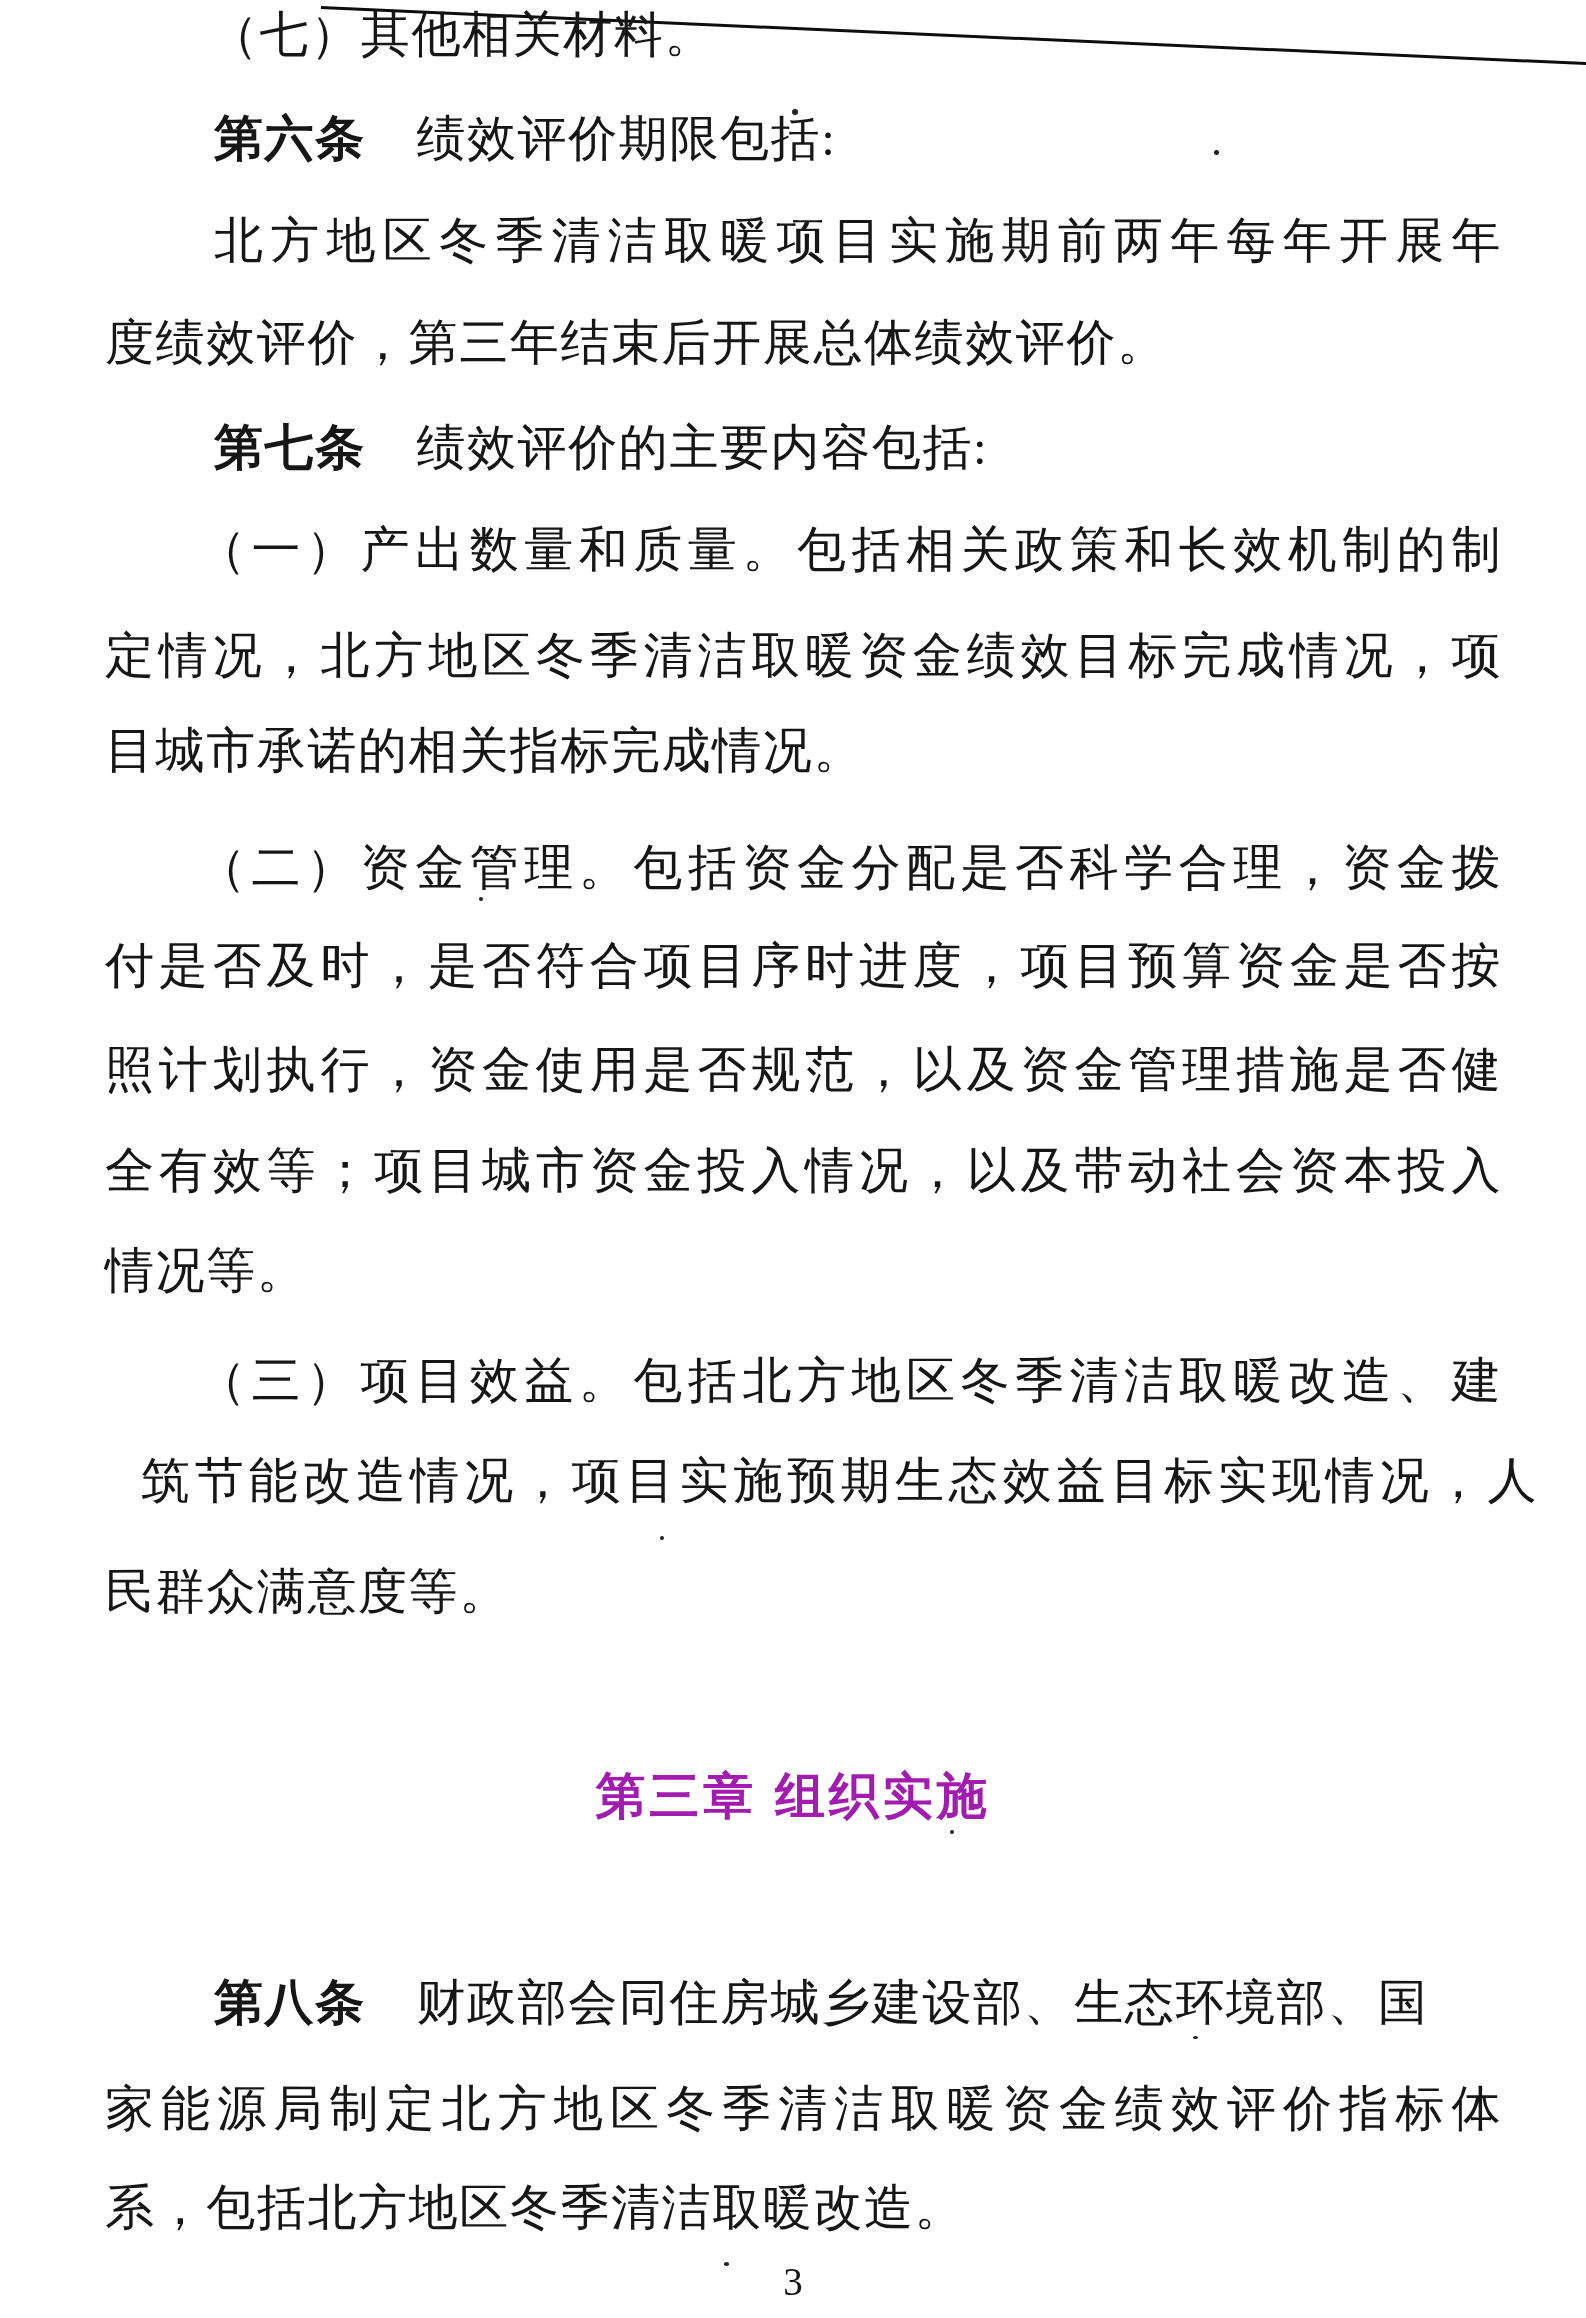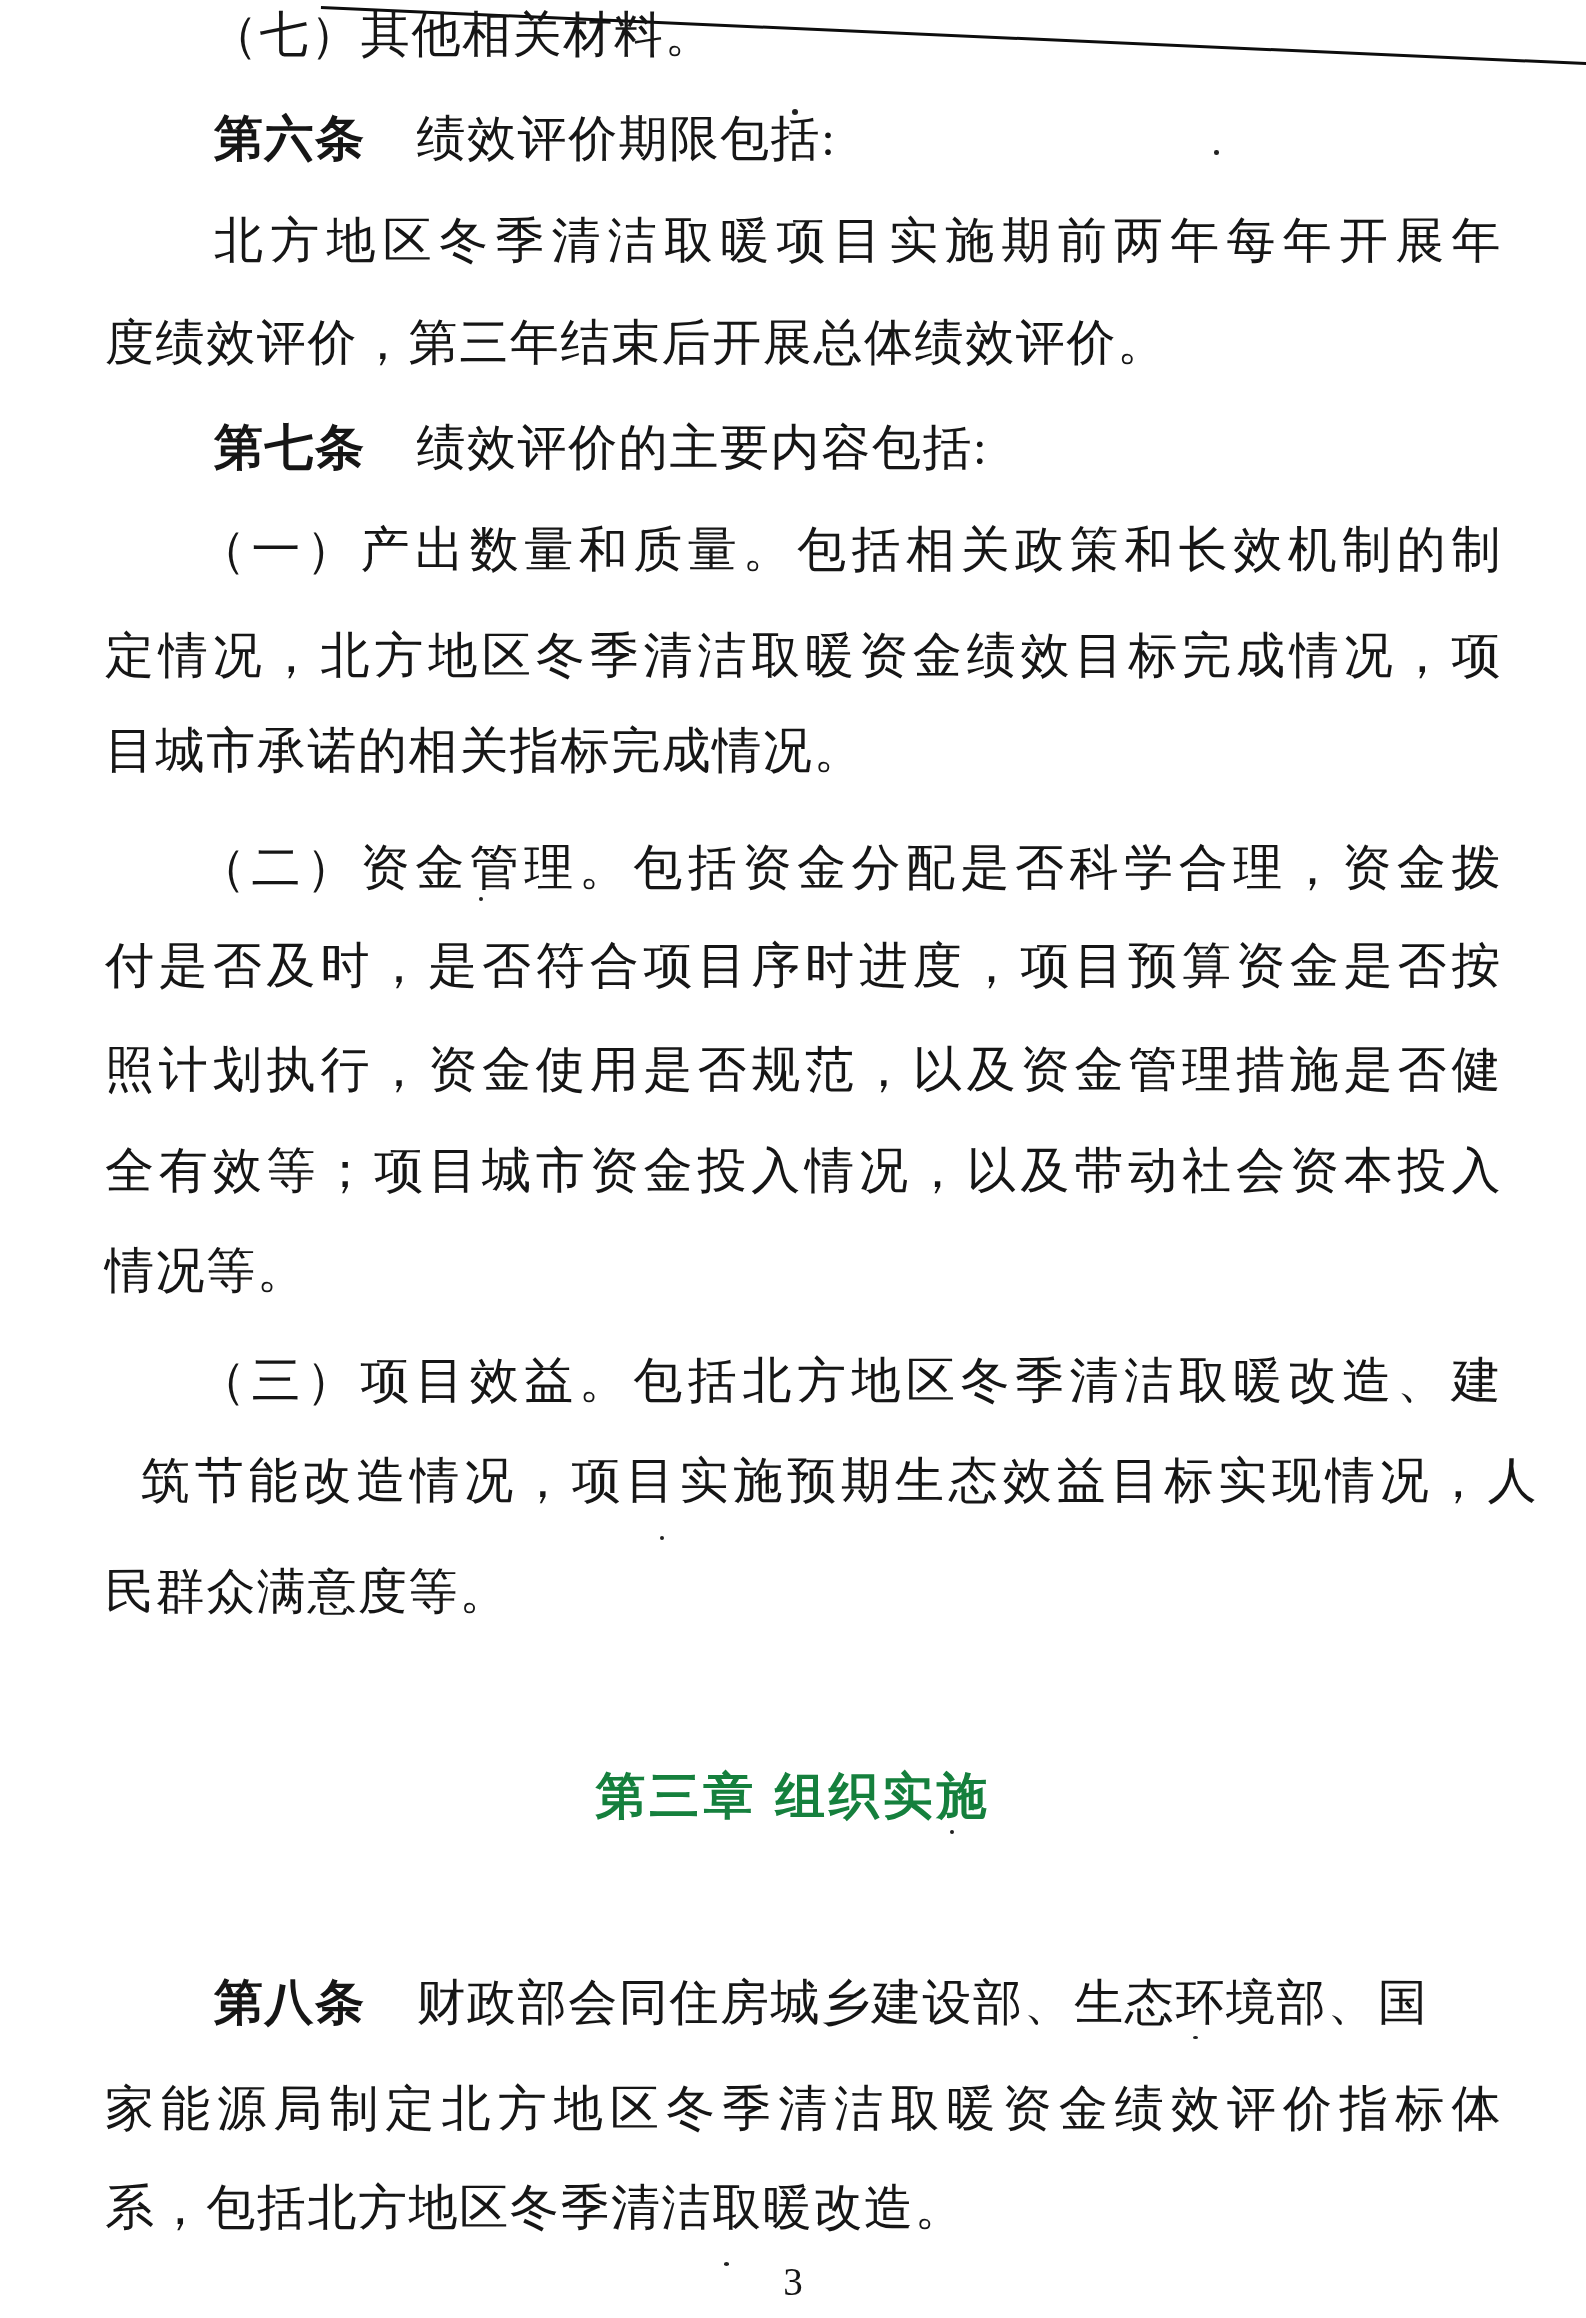--- a/index.html
+++ b/index.html
@@ -31,21 +31,21 @@
     letter-spacing:1.6px;
   }
   .chapter{
     position:absolute;
     left:0;width:1586px;
     text-align:center;
     font-size:50px;
     letter-spacing:3.9px;
     font-family:"Liberation Sans","DejaVu Sans",sans-serif;
     font-weight:700;
-    color:#15803d;
+    color:#a21caf;
   }
   .pagenum{
     position:absolute;
     left:0;width:1586px;
     text-align:center;
     font-size:39px;
     color:#161616;
   }
   .scanline{
     position:absolute;

